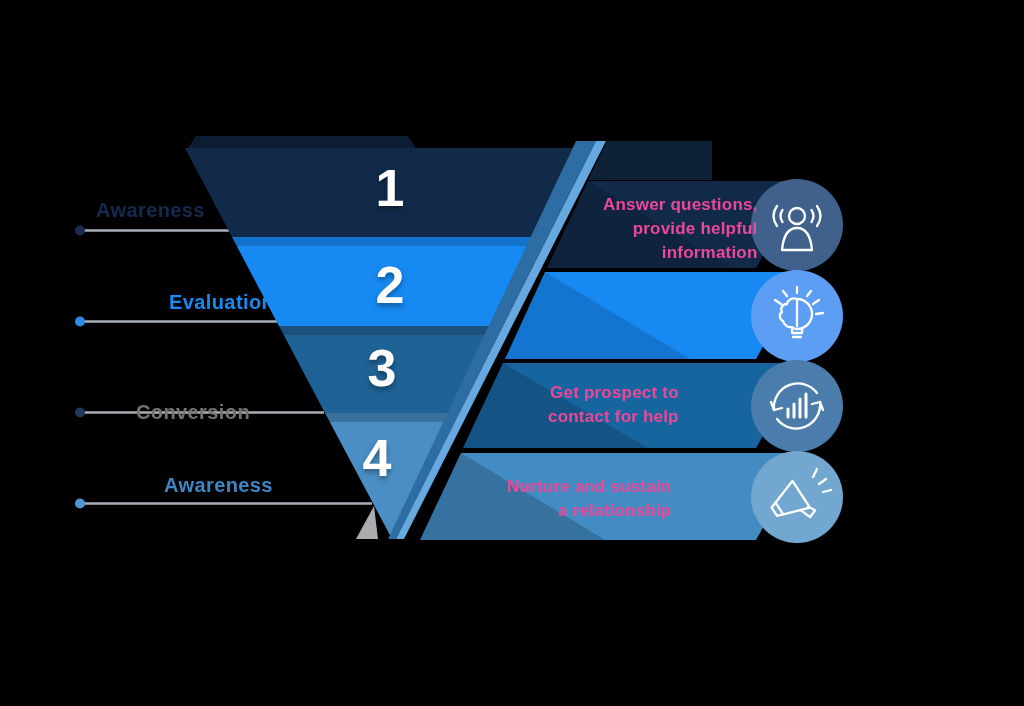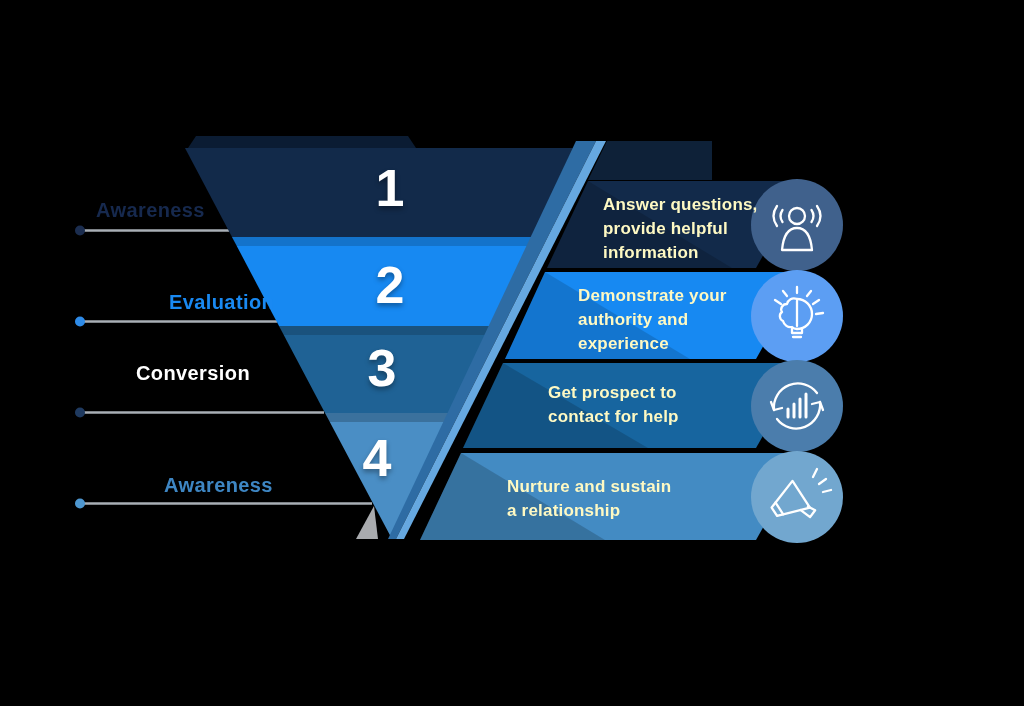--- a/index.html
+++ b/index.html
@@ -10,24 +10,24 @@
   .stage-num{position:absolute;width:70px;text-align:center;color:#ffffff;
              font-size:52px;font-weight:700;line-height:56px;
              text-shadow:0 3px 5px rgba(0,0,0,.35);}
   .num-1{left:355px;top:160px;}
   .num-2{left:355px;top:257px;}
   .num-3{left:347px;top:340px;}
   .num-4{left:342px;top:430px;}
   .side-label{position:absolute;font-size:20px;font-weight:800;letter-spacing:.4px;}
   .lbl-1{left:96px;top:199px;color:#16294E;text-align:center;}
   .lbl-2{left:121px;top:291px;color:#1989F2;margin-left:48px;}
-  .lbl-3{left:136px;top:362px;color:#ffffff;}
+  .lbl-3{left:136px;top:401px;color:#737373;}
   .lbl-4{left:164px;top:474px;color:#3E86C3;}
-  .banner-text{position:absolute;color:#fef9c3;font-size:17px;font-weight:600;
-               line-height:24px;white-space:pre-line;letter-spacing:.2px;}
+  .banner-text{position:absolute;color:#ec4899;font-size:17px;font-weight:600;
+               line-height:24px;white-space:pre-line;letter-spacing:.2px;text-align:right;}
   .txt-1{left:603px;top:193px;}
   .txt-2{left:578px;top:284px;}
   .txt-3{left:548px;top:381px;}
   .txt-4{left:507px;top:475px;}
   .icon{stroke:#ffffff;stroke-width:2.3;fill:none;stroke-linecap:round;stroke-linejoin:round;}
   .icon .thick{stroke-width:3;}
 </style>
 </head>
 <body>
 
@@ -132,22 +132,19 @@
     <div class="stage-num num-4">4</div>
 
     <div class="side-label lbl-1">Awareness</div>
     <div class="side-label lbl-2">Evaluation</div>
     <div class="side-label lbl-3">Conversion</div>
     <div class="side-label lbl-4">Awareness</div>
 
     <div class="banner-text txt-1">Answer questions,
 provide helpful
 information</div>
-    <div class="banner-text txt-2">Demonstrate your
-authority and
-experience</div>
     <div class="banner-text txt-4">Nurture and sustain
 a relationship</div>
     <div class="banner-text txt-3">Get prospect to
 contact for help</div>
   </div>
 
 </div>
 
 </body></html>

